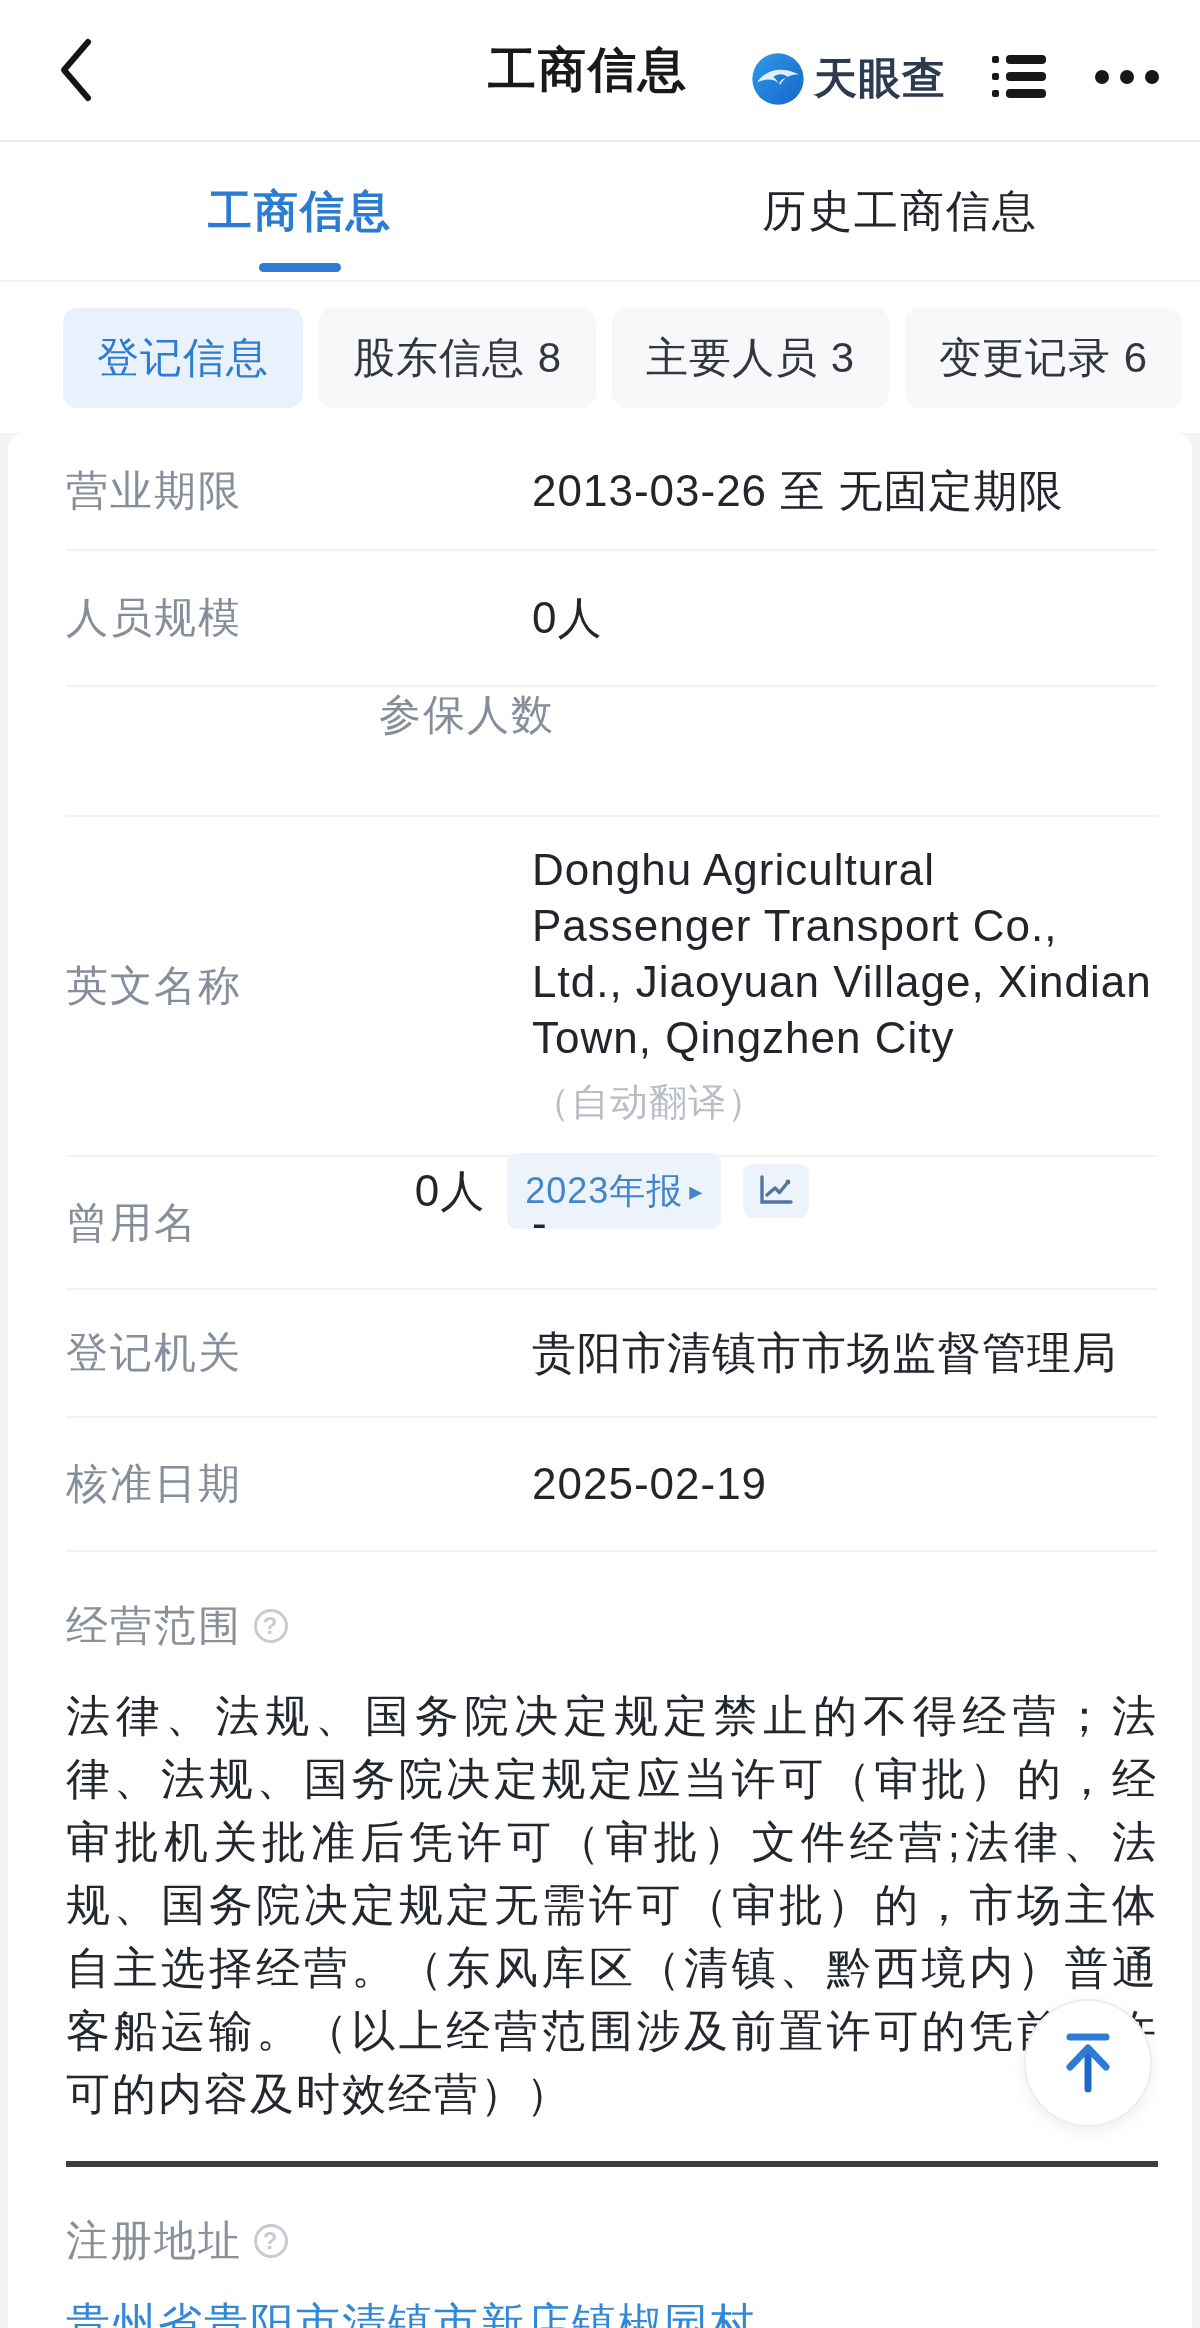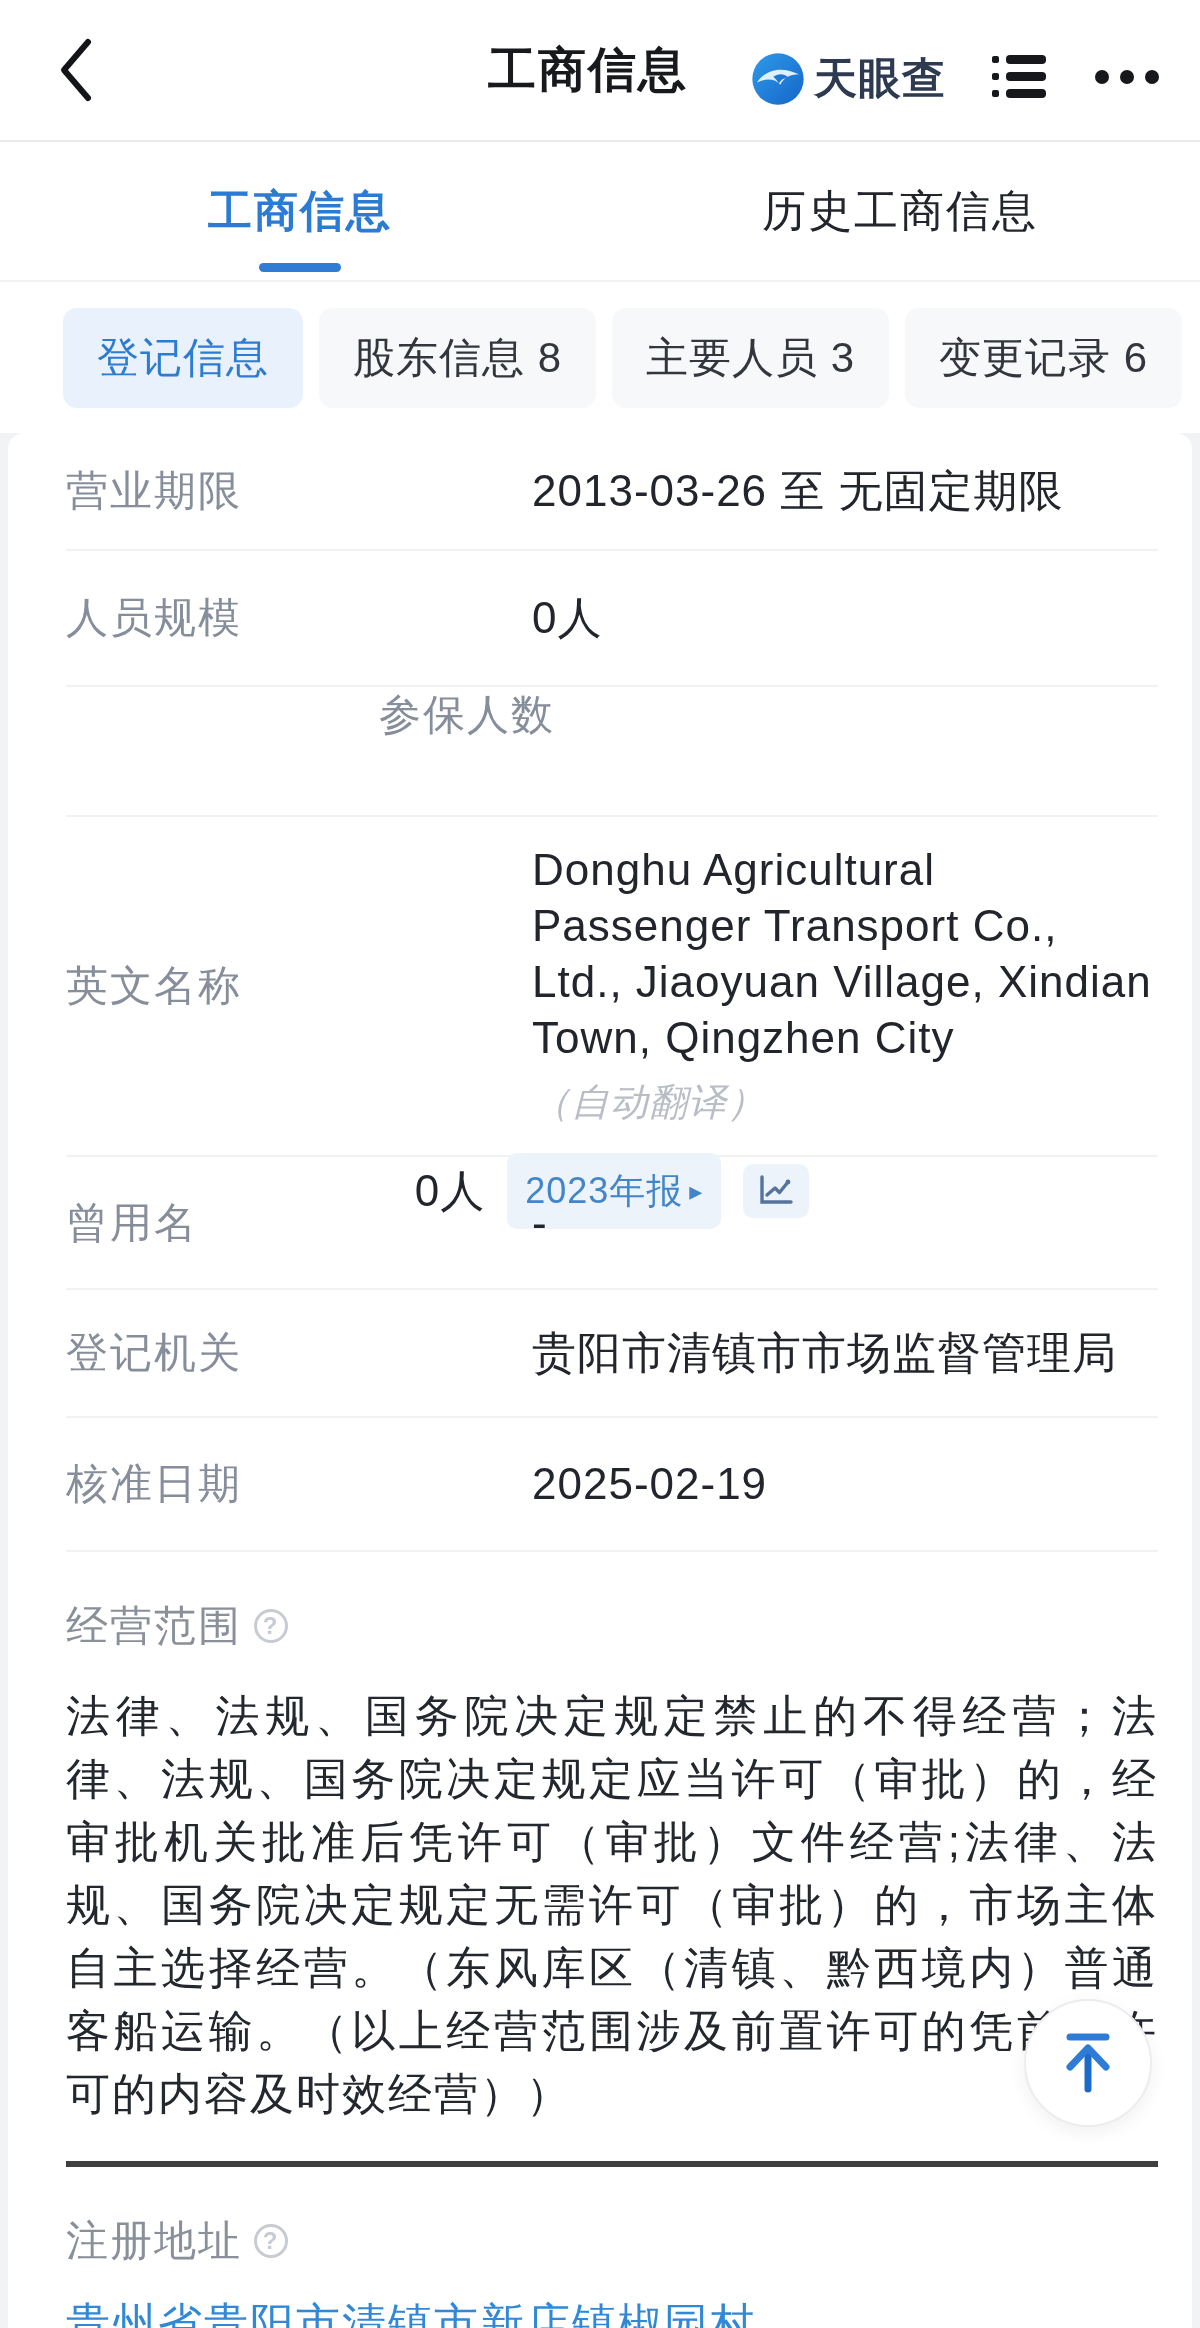--- a/index.html
+++ b/index.html
@@ -40,21 +40,21 @@
   .row { display:flex; align-items:center; margin:0 34px 0 58px; border-bottom:2px solid #F1F2F4; }
   .row .label { width:466px; flex:0 0 466px; font-size:42px; color:#878E9B; letter-spacing:2px; }
   .row .value { flex:1; font-size:44px; color:#22262C; letter-spacing:1px; line-height:56px; }
   .r1 { height:118px; } .r2 { height:136px; } .r3 { height:130px;flex-direction:column; }
   .r4 { height:340px; } .r5 { height:133px; } .r6 { height:128px; } .r7 { height:134px; }
   .value-flex { display:flex; align-items:center; gap:22px; }
   .badge { display:inline-flex; align-items:center; background:#EDF3FA; color:#4285C9;
            font-size:36px; border-radius:10px; padding:10px 18px; letter-spacing:1px; }
   .badge .arrow { font-size:26px; margin-left:6px; }
   .badge.icon-badge { padding:10px 14px; }
-  .translate-note { display:block; color:#B9BDC6; font-size:38px; margin-top:8px; letter-spacing:1px;font-style:italic; }
+  .translate-note { display:block; color:#B9BDC6; font-size:38px; margin-top:8px; letter-spacing:1px; }
 
   
   .section { margin:0 34px 0 58px; }
   .section.scope { padding:46px 0 36px; border-bottom:6px solid #404040; }
   .section.addr  { padding:46px 0 20px; }
   .section-head { display:flex; align-items:center; gap:12px; font-size:42px; color:#8A9099; letter-spacing:2px; }
   .q-icon { display:inline-flex; align-items:center; justify-content:center; width:34px; height:34px;
             border:3px solid #C7CBD2; border-radius:50%; color:#C7CBD2; font-size:24px; font-weight:bold; }
   .scope-text { margin-top:30px; font-size:44px; line-height:63px; color:#23272E; letter-spacing:2px;
                 text-align:justify; }

